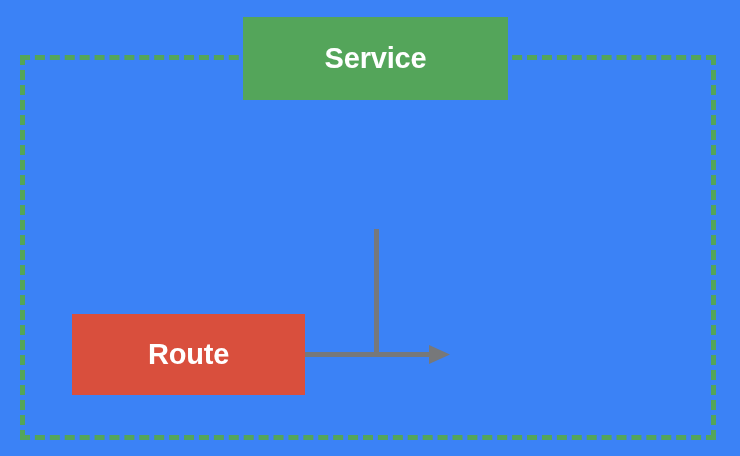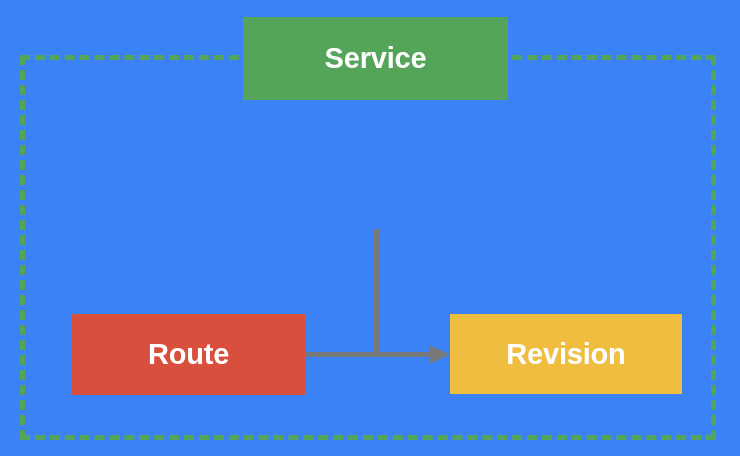--- a/index.html
+++ b/index.html
@@ -106,17 +106,14 @@
 
   <div class="node" id="node-service">
     <span class="node-label">Service</span>
   </div>
 
 
   <div class="node" id="node-route">
     <span class="node-label">Route</span>
   </div>
 
-  <div class="node" id="node-revision">
-    <span class="node-label">Revision</span>
-  </div>
 
 </div>
 
 </body></html>

